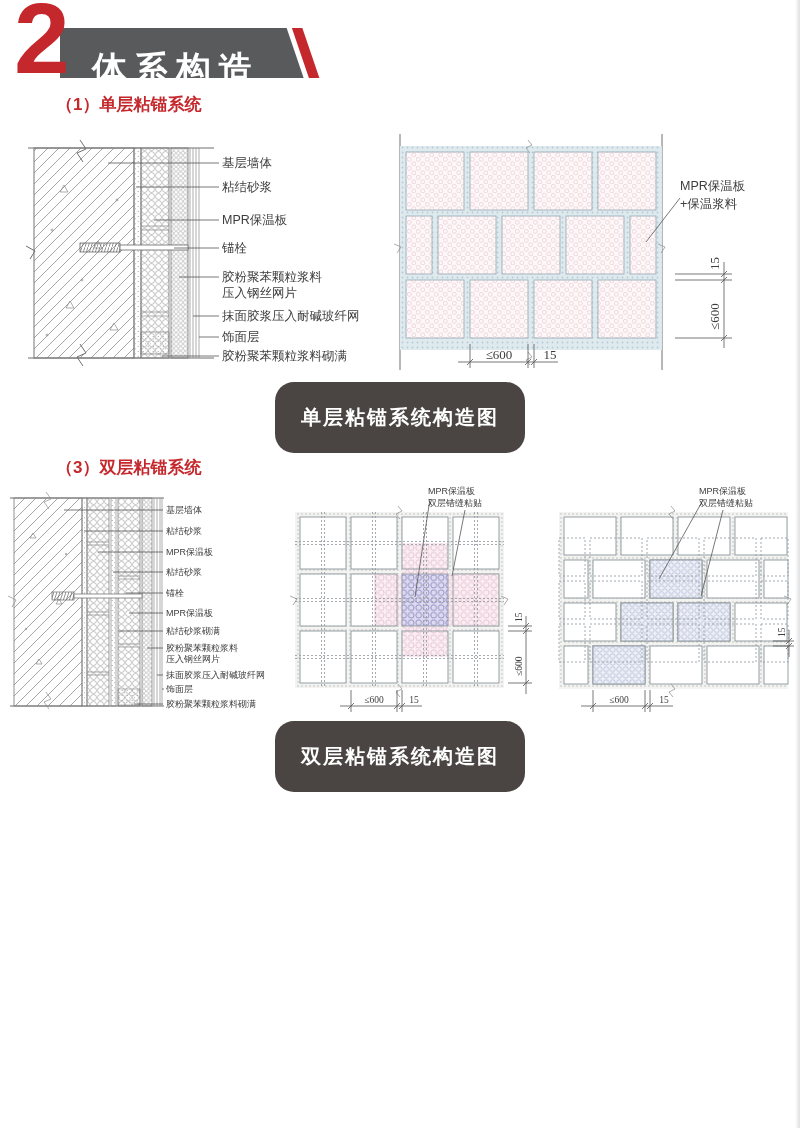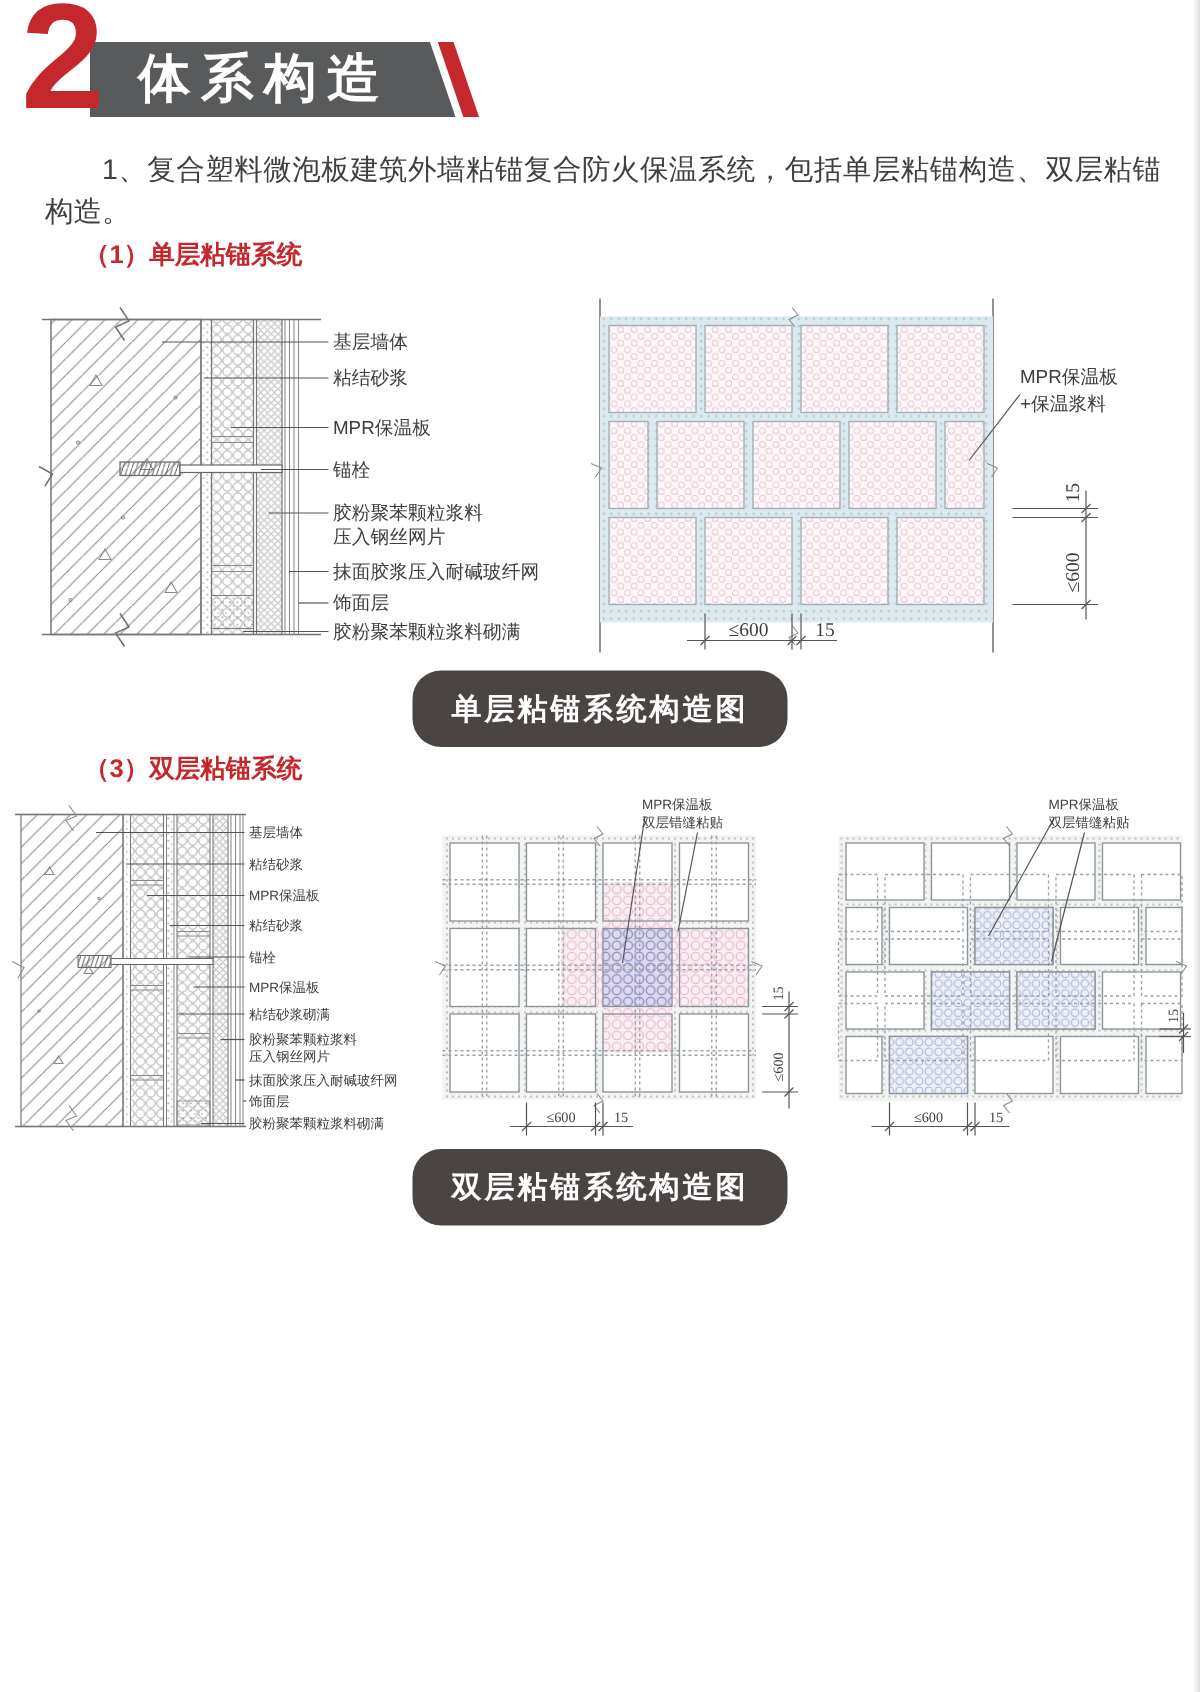--- a/index.html
+++ b/index.html
@@ -7,21 +7,21 @@
         font-family:"Liberation Sans","DejaVu Sans",sans-serif;color:#3f3f3f;}
   .page::after{content:"";position:absolute;top:0;right:0;width:5px;height:100%;
         background:linear-gradient(to right,rgba(0,0,0,0),rgba(0,0,0,.12));pointer-events:none;}
   
   .hdr{position:relative;height:86px;margin:4px 0 0 14px;}
   .hdr-band{position:absolute;left:46px;top:24px;width:262px;height:50px;background:#595a5c;
         clip-path:polygon(0 0,86.5% 0,93% 100%,0 100%);}
   .hdr-stripe{position:absolute;left:46px;top:24px;width:262px;height:50px;background:#c5282c;
         clip-path:polygon(88.5% 0,92.5% 0,99% 100%,95% 100%);}
   .hdr-num{position:absolute;left:0;top:-16px;font-size:100px;line-height:1;font-weight:bold;color:#c5282c;}
-  .hdr-title{position:absolute;left:78px;top:24px;height:50px;line-height:50px;color:#fff;
+  .hdr-title{position:absolute;left:78px;top:40px;height:50px;line-height:50px;color:#fff;
         font-size:35px;font-weight:bold;letter-spacing:7px;}
   
   .para{margin:0 26px 0 30px;font-size:19px;line-height:1.45;text-align:justify;text-indent:2em;}
   .intro{margin-top:10px;}
   .red{color:#c5282c;}
   .sec-h{margin:3px 0 2px 56px;font-size:17px;font-weight:bold;color:#c5282c;}
   
   .diag-row1{display:flex;justify-content:space-between;align-items:flex-start;margin:14px 10px 0 22px;}
   .diag-row2{display:flex;justify-content:space-between;align-items:flex-start;margin:5px 2px 0 6px;}
   svg{display:block;}
@@ -31,35 +31,34 @@
   .lead{stroke:#555;stroke-width:.8;fill:none;}
   .dimln{stroke:#555;stroke-width:.8;fill:none;}
   .dash2{stroke:#9aa0a6;stroke-width:.9;fill:none;stroke-dasharray:2 2;}
   .lbl{font-size:12.5px;}
   .lbl-s{font-size:9px;}
   .dimt{font-family:"Liberation Serif","DejaVu Serif",serif;font-size:13px;}
   .dimt-s{font-family:"Liberation Serif","DejaVu Serif",serif;font-size:9.5px;}
   
   .cap-wrap{text-align:center;margin-top:7px;}
   .cap{display:inline-block;background:#4a4542;color:#fff;font-size:20px;font-weight:bold;
-       padding:12px 26px;border-radius:19px;letter-spacing:2px;}
+       padding:22px 26px;border-radius:19px;letter-spacing:2px;}
 </style>
 </head>
 <body>
 
 <div class="page">
 
   <div class="hdr">
     <div class="hdr-band"></div>
     <div class="hdr-stripe"></div>
     <div class="hdr-num">2</div>
     <div class="hdr-title">体系构造</div>
   </div>
 
-  <p class="para intro">1、复合塑料微泡板建筑外墙粘锚复合防火保温系统，包括单层粘锚构造、双层粘锚构造。</p>
 
   <div class="sec-h">（1）单层粘锚系统</div>
 
   <div class="diag-row1">
 
     <svg width="337" height="245" viewBox="0 0 337 245">
       <defs>
         <pattern id="patHatch" width="11" height="11" patternUnits="userSpaceOnUse">
           <path d="M-1,12 L12,-1" stroke="#8f8f8f" stroke-width=".8" fill="none"></path>
         </pattern>

